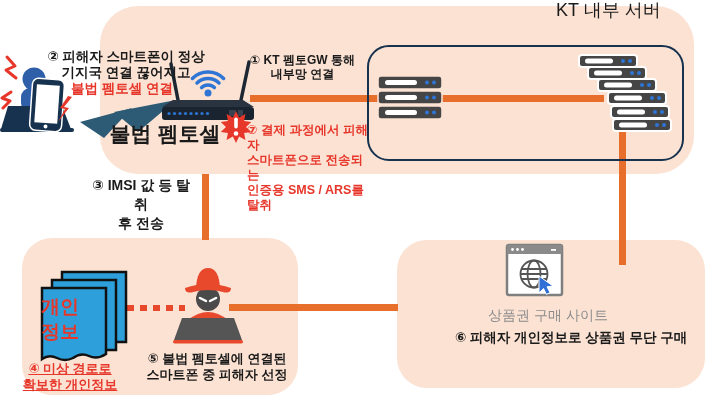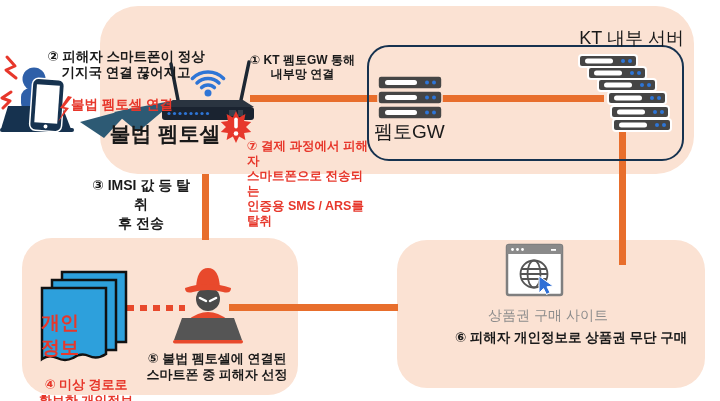--- a/index.html
+++ b/index.html
@@ -4,21 +4,21 @@
 <style>
   html,body{margin:0;padding:0;background:#fff;}
   #stage{
     position:relative;width:720px;height:401px;background:#ffffff;overflow:hidden;
     font-family:"Liberation Sans","DejaVu Sans",sans-serif;color:#1a1a1a;
   }
   .panel{position:absolute;background:#fbe2d3;border-radius:30px;}
   .preline{white-space:pre-line;}
   .txt{position:absolute;font-weight:bold;line-height:1.18;}
   .center{text-align:center;}
-  .red{color:#e7372b;margin-top:16px;}
+  .red{color:#e7372b;}
   .hline{position:absolute;height:7px;background:#e86e2c;}
   .vline{position:absolute;width:7px;background:#e86e2c;}
   .dotline{position:absolute;height:6px;
     background:repeating-linear-gradient(90deg,#e8492c 0 7px,transparent 7px 13px);}
   .innerbox{position:absolute;border:2.5px solid #16324f;border-radius:22px;background:transparent;}
   svg{position:absolute;overflow:visible;}
 </style>
 </head>
 <body>
 
@@ -172,41 +172,40 @@
     <circle cx="17.5" cy="6.5" r="1.4" fill="#fff"></circle>
     <rect x="46" y="6" width="5" height="1.8" fill="#fff"></rect>
     <g fill="none" stroke="#555" stroke-width="1.8">
       <circle cx="29" cy="31" r="13.5"></circle>
       <ellipse cx="29" cy="31" rx="6.5" ry="13.5"></ellipse>
       <path d="M16.5,26 L41.5,26 M15.5,31 L42.5,31 M16.5,36 L41.5,36"></path>
     </g>
     <polygon points="34,33 34,50 38.5,45.5 41.5,51.5 45,49.5 42,43.8 48,43" fill="#2f6fd6" stroke="#fff" stroke-width="1"></polygon>
   </svg>
 
-  <div class="txt" style="left:556px;top:28px;width:128px;font-size:18px;font-weight:500;text-align:right;">KT 내부 서버</div>
-
-  <div class="txt" style="left:374px;top:121px;width:80px;font-size:19px;font-weight:500;">펨토GW</div>
+  <div class="txt" style="left:556px;top:0;width:128px;font-size:18px;font-weight:500;text-align:left;">KT 내부 서버</div>
+
 
   <div class="txt center preline" style="left:240px;top:53px;width:125px;font-size:12px;">① KT 펨토GW 통해
 내부망 연결</div>
 
   <div class="txt center preline" style="left:42px;top:49px;width:168px;font-size:13.5px;">② 피해자 스마트폰이 정상
 기지국 연결 끊어지고</div>
   <div class="txt center red" style="left:38px;top:81px;width:168px;font-size:13.5px;">불법 펨토셀 연결</div>
 
   <div class="txt center" style="left:106px;top:122px;width:118px;font-size:21px;">불법 펨토셀</div>
 
   <div class="txt red preline" style="left:247px;top:123px;width:128px;font-size:12.5px;line-height:15px;">⑦ 결제 과정에서 피해자
 스마트폰으로 전송되는
 인증용 SMS / ARS를 탈취</div>
 
   <div class="txt center preline" style="left:85px;top:176px;width:112px;font-size:14px;line-height:19px;text-align:center;">③ IMSI 값 등 탈취
 후 전송</div>
 
-  <div class="txt center red preline" style="left:28px;top:361px;width:116px;font-size:13px;line-height:16px;">④ 미상 경로로
+  <div class="txt center red preline" style="left:12px;top:361px;width:116px;font-size:13px;line-height:16px;text-decoration:underline;">④ 미상 경로로
 확보한 개인정보</div>
 
   <div class="txt center preline" style="left:141px;top:351px;width:152px;font-size:13px;line-height:15.5px;">⑤ 불법 펨토셀에 연결된
 스마트폰 중 피해자 선정</div>
 
   <div class="txt center" style="left:468px;top:307px;width:160px;font-size:14px;font-weight:400;color:#8c8c8c;">상품권 구매 사이트</div>
 
   <div class="txt center" style="left:438px;top:330px;width:266px;font-size:13.5px;">⑥ 피해자 개인정보로 상품권 무단 구매</div>
 
 </div>

